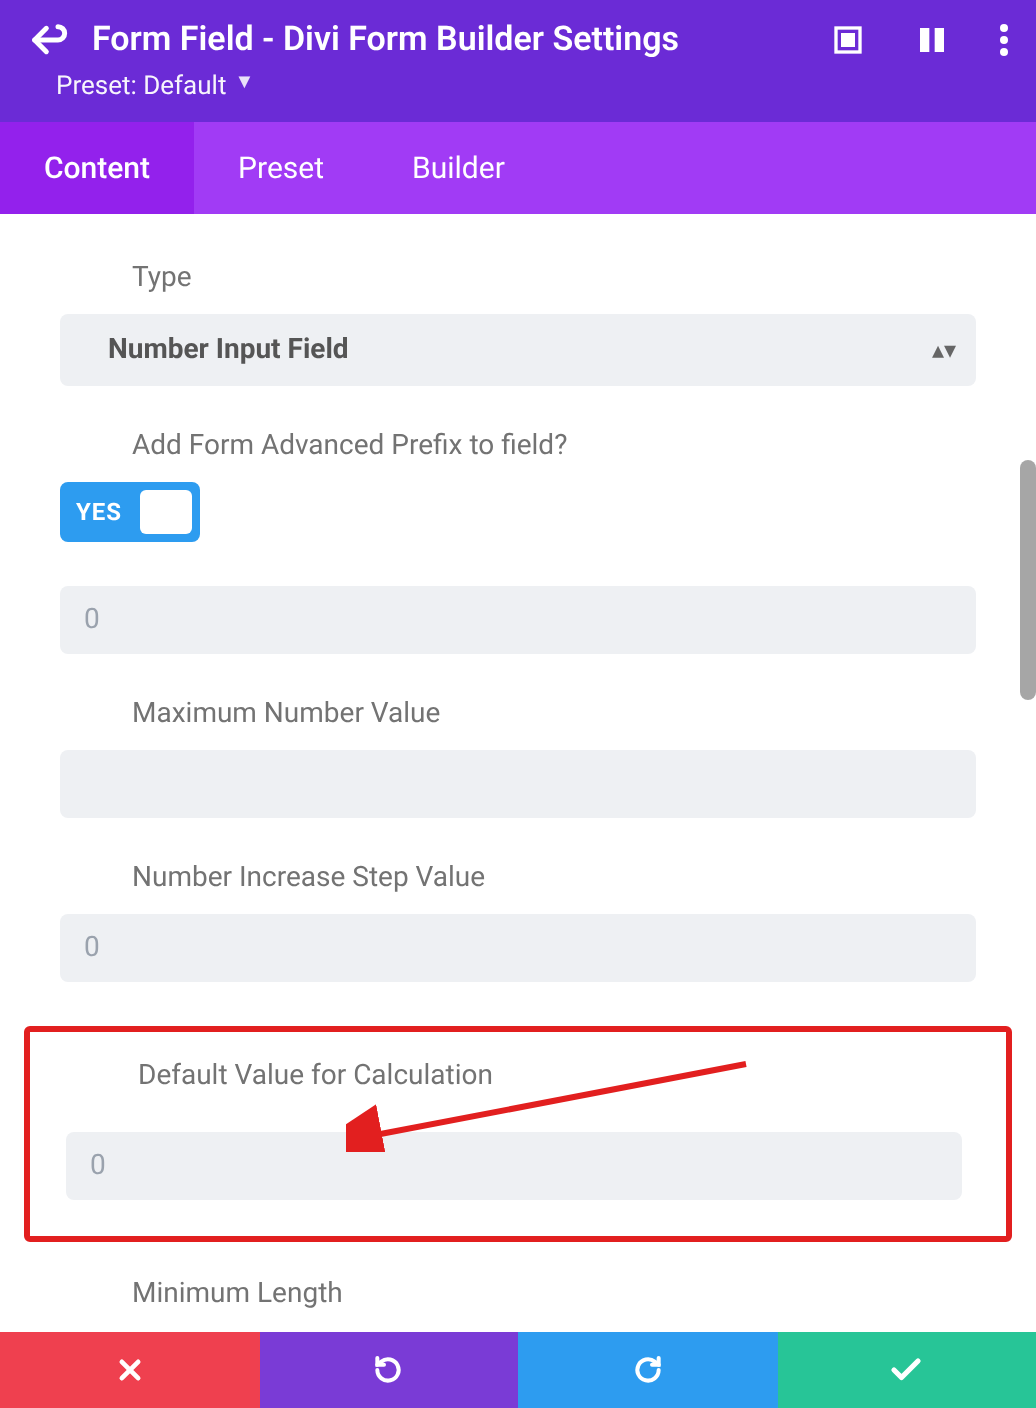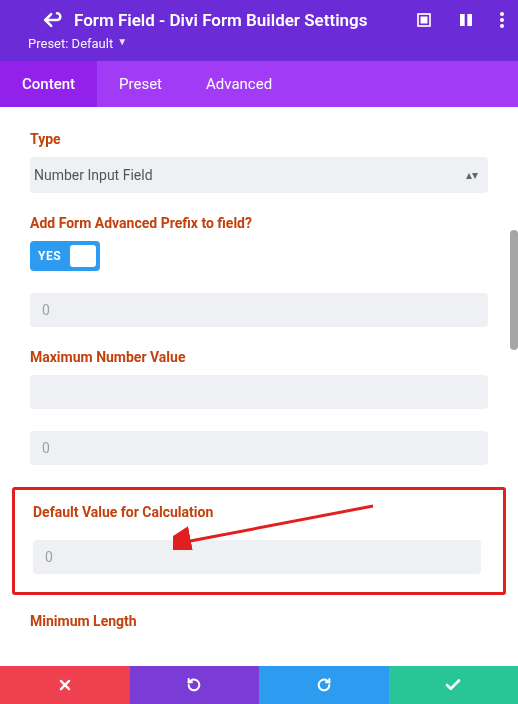--- a/index.html
+++ b/index.html
@@ -1,36 +1,36 @@
 <!DOCTYPE html>
 <html><head>
 <meta charset="utf-8">
 <style>
   * { box-sizing: border-box; margin: 0; padding: 0; font-family: -apple-system, BlinkMacSystemFont, "Segoe UI", Roboto, Helvetica, Arial, sans-serif; }
   body { width: 518px; height: 704px; overflow: hidden; background: #fff; position: relative; }
 
   .header { background: #6b2bd6; color: #fff; }
-  .title-row { display: flex; align-items: center; padding: 10px 14px 6px 14px; gap: 12px; margin-left: 28px; }
+  .title-row { display: flex; align-items: center; padding: 10px 14px 6px 14px; gap: 12px; }
   .back-icon, .hdr-icon, .more-icon { flex: 0 0 auto; display: inline-flex; align-items: center; justify-content: center; }
   .title-text { font-size: 17px; font-weight: 600; flex: 0 0 auto; }
   .hdr-spacer { flex: 1 1 auto; }
   .preset-row { padding: 0 14px 10px 28px; font-size: 13px; opacity: .95; display: flex; align-items: flex-start; gap: 4px; }
   .caret-down { font-size: 10px; opacity: .9; }
 
   .tabs { display: flex; background: #a13bf5; }
   .tab { color: #fff; font-size: 15px; padding: 14px 22px; cursor: pointer; text-align: center; }
   .tab.active { background: #9321ec; font-weight: 500; }
 
   .body-scroll { position: absolute; top: 115px; left: 0; right: 0; bottom: 38px; overflow-y: auto; padding: 16px 30px 20px 30px; }
 
   .field-group { margin-bottom: 22px; }
-  .field-label { font-size: 14px; font-weight: 700; color: #c2410c; margin-bottom: 10px; }
+  .field-label { font-size: 14px; font-weight: 400; color: #737373; margin-bottom: 10px; margin-left: 36px; }
 
   .select-wrap { position: relative; }
-  .select-input { width: 100%; background: #eef0f3; border: none; border-radius: 4px; padding: 10px 34px 10px 4px; font-size: 14px; color: #555; appearance: none; }
+  .select-input { width: 100%; background: #eef0f3; border: none; border-radius: 4px; padding: 10px 34px 10px 24px; font-size: 14px; color: #555; appearance: none; font-weight: bold; }
   .select-caret { position: absolute; right: 10px; top: 50%; transform: translateY(-50%); pointer-events: none; color: #666; font-size: 12px; line-height: 1; }
 
   .toggle { display: inline-flex; align-items: center; background: #2d9cf0; border-radius: 4px; height: 30px; width: 70px; padding: 0 4px 0 8px; cursor: pointer; }
   .toggle-text { color: #fff; font-size: 12px; font-weight: 700; letter-spacing: .5px; }
   .toggle-knob { width: 26px; height: 22px; background: #fff; border-radius: 3px; margin-left: auto; }
 
   .text-input { width: 100%; background: #eef0f3; border: none; border-radius: 4px; padding: 9px 12px; font-size: 14px; color: #555; }
   .text-input::placeholder { color: #9aa2ad; }
 
   .highlight-box { position: relative; border: 3px solid #e21f1f; border-radius: 3px; padding: 14px 22px 18px 18px; margin: 0 -18px 18px -18px; }
@@ -80,21 +80,21 @@
   </div>
   <div class="preset-row">
     <span>Preset: Default</span>
     <span class="caret-down">▼</span>
   </div>
 </div>
 
 <div class="tabs">
   <div class="tab active">Content</div>
   <div class="tab">Preset</div>
-  <div class="tab">Advanced</div>
+  <div class="tab">Builder</div>
 </div>
 
 <div class="body-scroll">
 
   <div class="field-group">
     <div class="field-label">Type</div>
     <div class="select-wrap">
       <input class="select-input" readonly="" value="Number Input Field" style="">
       <span class="select-caret">▴▾</span>
     </div>
@@ -111,20 +111,21 @@
   <div class="field-group">
     <input class="text-input" placeholder="0" style="">
   </div>
 
   <div class="field-group">
     <div class="field-label">Maximum Number Value</div>
     <input class="text-input" placeholder="" style="">
   </div>
 
   <div class="field-group">
+    <div class="field-label">Number Increase Step Value</div>
     <input class="text-input" placeholder="0" style="">
   </div>
 
   <div class="highlight-box">
     <div class="field-label">Default Value for Calculation</div>
     <div style="height:10px"></div>
     <input class="text-input" placeholder="0" style="">
     <svg class="arrow-svg" width="210" height="50" viewBox="0 0 210 50">
       <defs>
         <marker id="ah" markerWidth="12" markerHeight="10" refX="2" refY="5" orient="auto">

